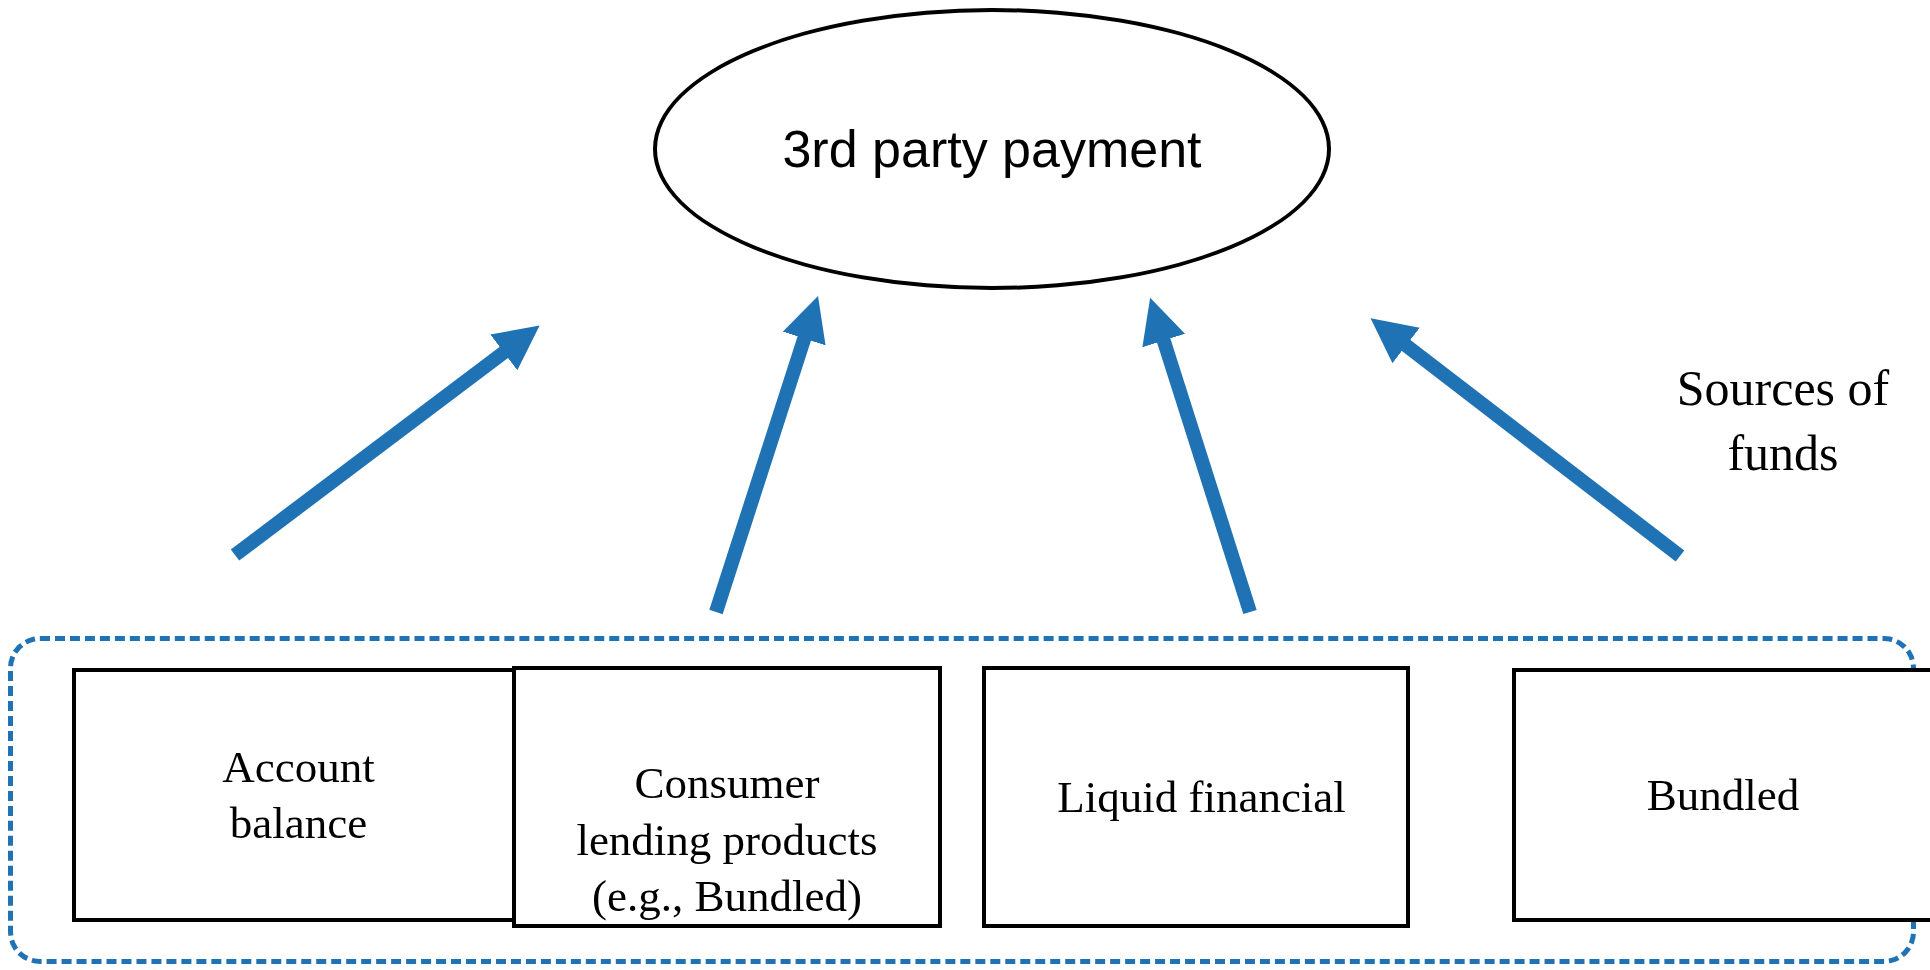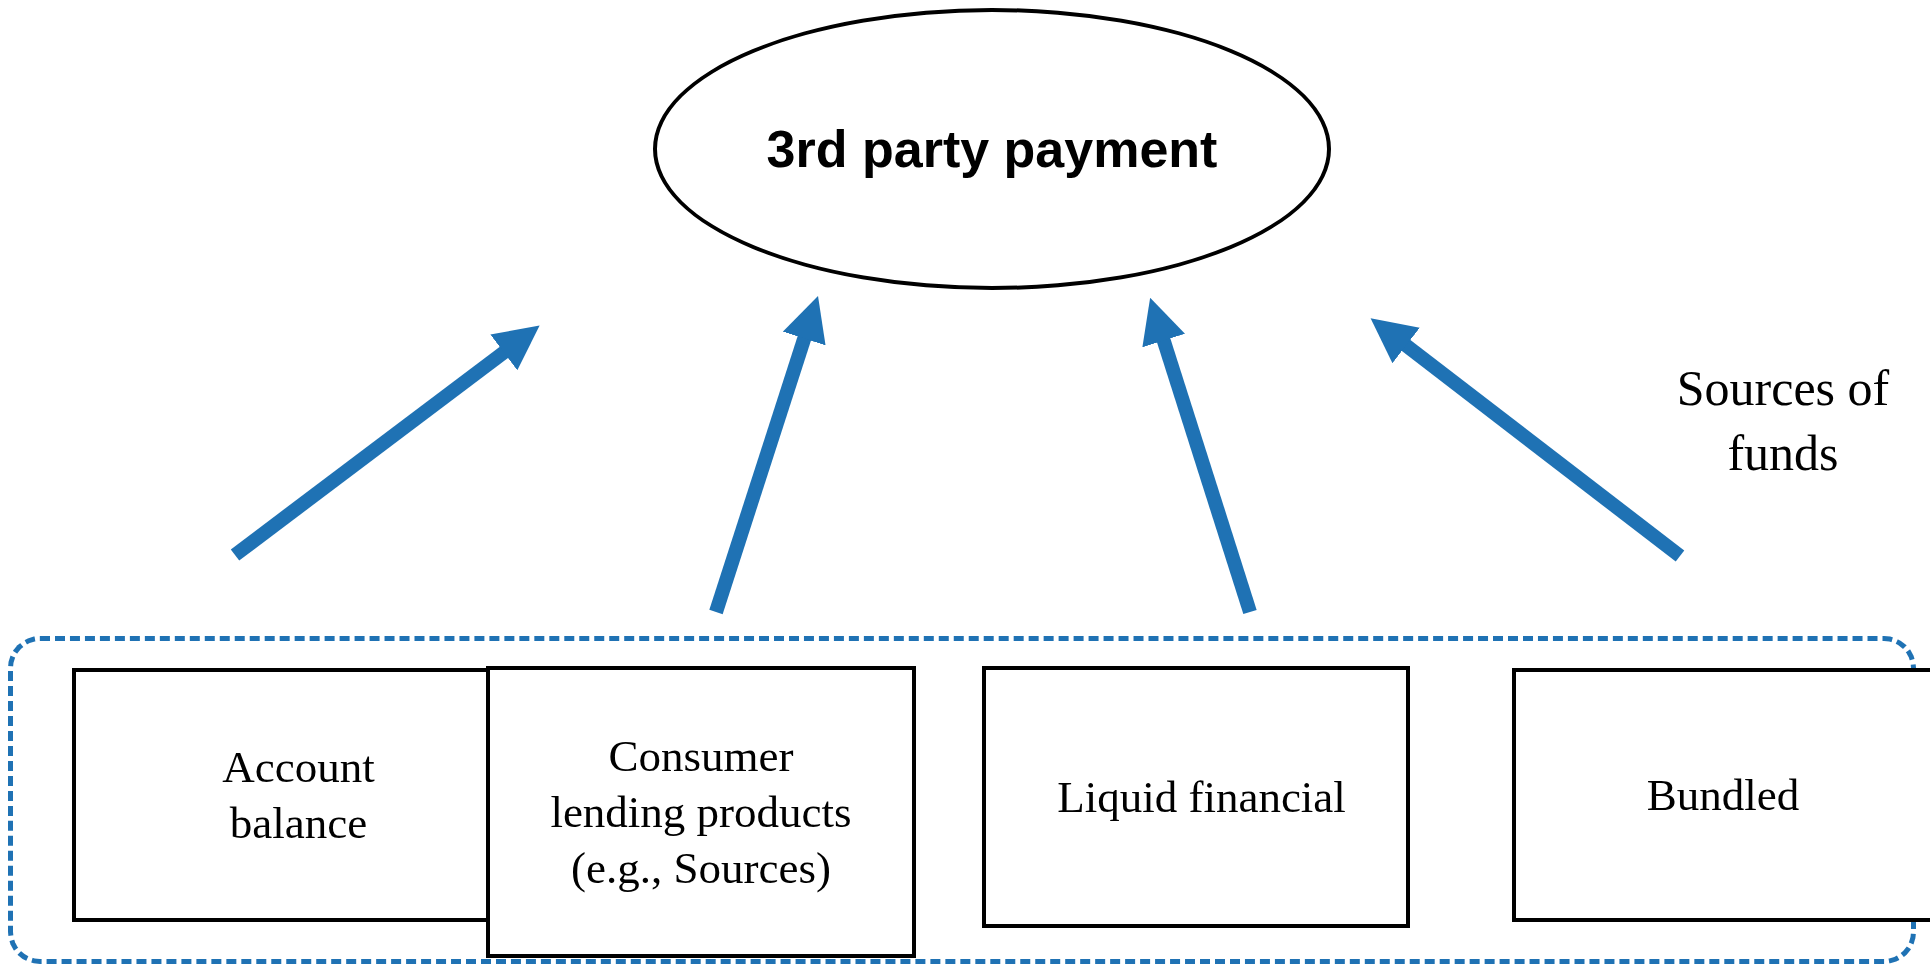--- a/index.html
+++ b/index.html
@@ -28,21 +28,20 @@
     position:absolute;
     left:653px; top:8px;
     width:678px; height:282px;
     border:4px solid #000;
     border-radius:50%;
     background:var(--bg);
     display:flex;
     align-items:center;
     justify-content:center;
     box-sizing:border-box;
-    font-weight:bold;
   }
   .ellipse .title{
     font-family:"Liberation Sans", sans-serif;
     font-size:52px;
     color:#000;
     white-space:nowrap;
   }
   .dashed-container{
     position:absolute;
     left:8px; top:636px;
@@ -60,21 +59,21 @@
     display:flex;
     flex-direction:column;
     align-items:center;
     justify-content:center;
     text-align:center;
     font-size:45px;
     line-height:1.25;
     color:#000;
   }
   .box-1{left:72px;  top:668px; width:453px; height:254px;}
-  .box-2{left:486px; top:666px; width:430px; height:292px;}
+  .box-2{left:512px; top:666px; width:430px; height:262px;justify-content:flex-end;}
   .box-3{left:982px; top:666px; width:428px; height:262px;padding-left:11px;}
   .box-4{left:1468px;top:668px; width:422px; height:254px;margin-left:44px;}
   .side-label{
     position:absolute;
     left:1613px; top:356px;
     width:340px;
     text-align:center;
     font-size:50px;
     line-height:1.3;
     color:#000;
@@ -110,21 +109,21 @@
   <div class="dashed-container"></div>
 
   <div class="node-box box-1">
     <span class="line">Account</span>
     <span class="line">balance</span>
   </div>
 
   <div class="node-box box-2">
     <span class="line">Consumer</span>
     <span class="line">lending products</span>
-    <span class="line">(e.g., Sources)</span>
+    <span class="line">(e.g., Bundled)</span>
   </div>
 
   <div class="node-box box-3">
     <span class="line">Liquid financial</span>
   </div>
 
   <div class="node-box box-4">
     <span class="line">Bundled</span>
   </div>
 

